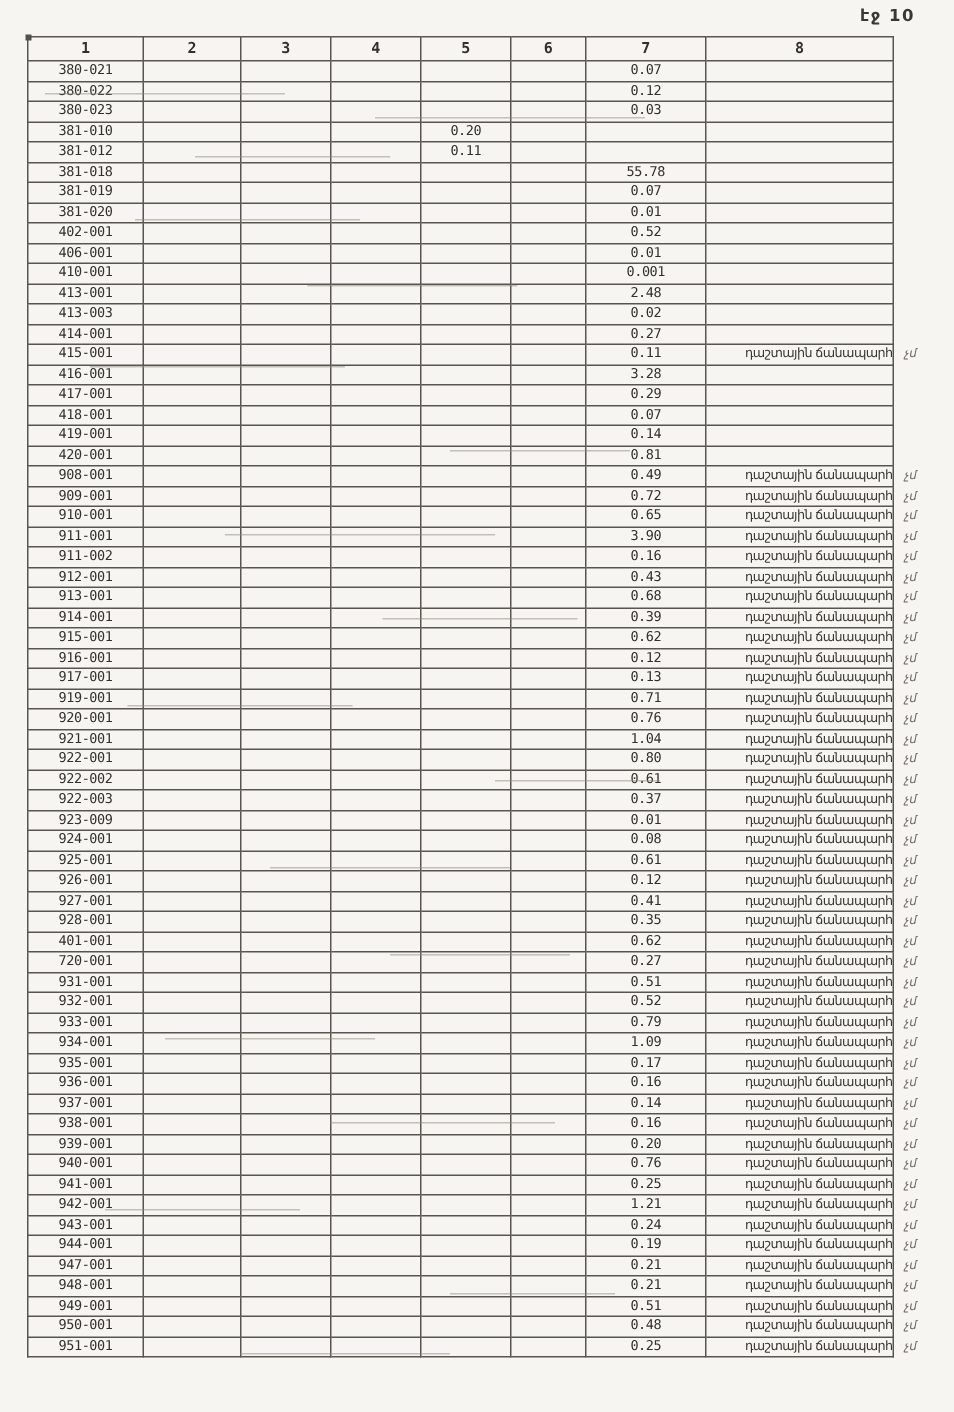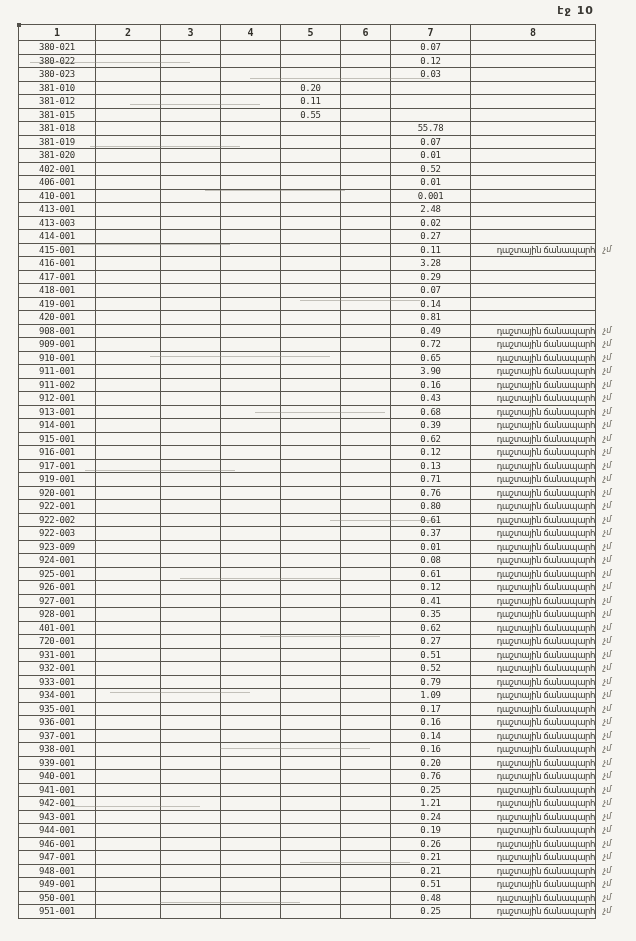--- a/index.html
+++ b/index.html
@@ -3,21 +3,21 @@
 <meta charset="utf-8">
 <style>
   html,body{margin:0;padding:0;}
   body{
     width:636px;height:941px;position:relative;overflow:hidden;
     background:#f6f5f1;
     font-family:"DejaVu Sans",sans-serif;
     color:#35332e;
   }
   .page-label{
-    position:absolute;top:4px;right:42px;
+    position:absolute;top:4px;right:26px;
     font-size:11px;font-weight:bold;letter-spacing:1px;color:#3a3833;
     font-family:"DejaVu Sans",sans-serif;
     margin-left:28px;
   }
   .table-wrap{position:absolute;left:18px;top:24px;filter:contrast(1.02);}
   table.doc-table{
     border-collapse:collapse;table-layout:fixed;
   }
   .doc-table th,.doc-table td{
     border:1px solid #59564f;
@@ -134,31 +134,20 @@
           <td></td>
           <td></td>
           <td></td>
           <td>0.11</td>
           <td></td>
           <td></td>
           <td></td>
           <td class="mark-col"></td>
         </tr>
         <tr>
-          <td>381-015</td>
-          <td></td>
-          <td></td>
-          <td></td>
-          <td>0.55</td>
-          <td></td>
-          <td></td>
-          <td></td>
-          <td class="mark-col"></td>
-        </tr>
-        <tr>
           <td>381-018</td>
           <td></td>
           <td></td>
           <td></td>
           <td></td>
           <td></td>
           <td>55.78</td>
           <td></td>
           <td class="mark-col"></td>
         </tr>
@@ -453,20 +442,31 @@
           <td></td>
           <td></td>
           <td></td>
           <td></td>
           <td></td>
           <td>0.76</td>
           <td class="road-cell">դաշտային ճանապարհ</td>
           <td class="mark-col">չմ</td>
         </tr>
         <tr>
+          <td>921-001</td>
+          <td></td>
+          <td></td>
+          <td></td>
+          <td></td>
+          <td></td>
+          <td>1.04</td>
+          <td class="road-cell">դաշտային ճանապարհ</td>
+          <td class="mark-col">չմ</td>
+        </tr>
+        <tr>
           <td>922-001</td>
           <td></td>
           <td></td>
           <td></td>
           <td></td>
           <td></td>
           <td>0.80</td>
           <td class="road-cell">դաշտային ճանապարհ</td>
           <td class="mark-col">չմ</td>
         </tr>
@@ -724,31 +724,20 @@
           <td class="mark-col">չմ</td>
         </tr>
         <tr>
           <td>944-001</td>
           <td></td>
           <td></td>
           <td></td>
           <td></td>
           <td></td>
           <td>0.19</td>
-          <td class="road-cell">դաշտային ճանապարհ</td>
-          <td class="mark-col">չմ</td>
-        </tr>
-        <tr>
-          <td>946-001</td>
-          <td></td>
-          <td></td>
-          <td></td>
-          <td></td>
-          <td></td>
-          <td>0.26</td>
           <td class="road-cell">դաշտային ճանապարհ</td>
           <td class="mark-col">չմ</td>
         </tr>
         <tr>
           <td>947-001</td>
           <td></td>
           <td></td>
           <td></td>
           <td></td>
           <td></td>

